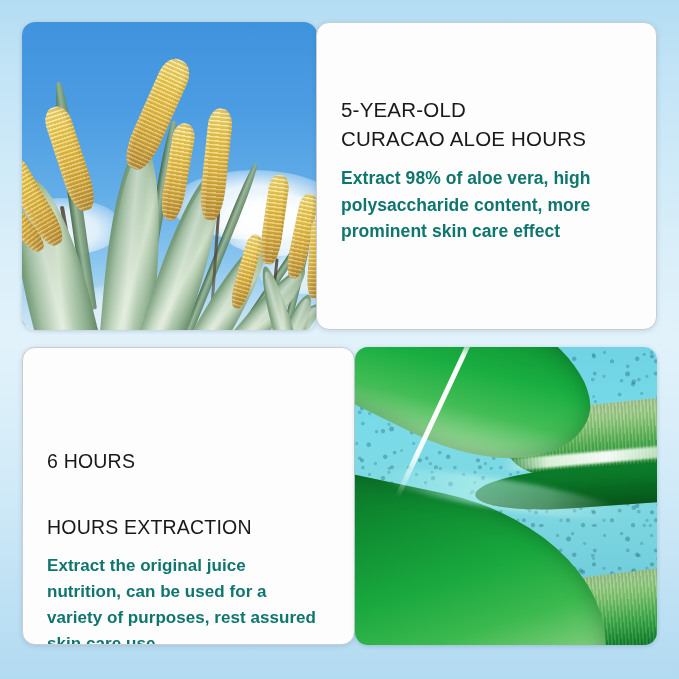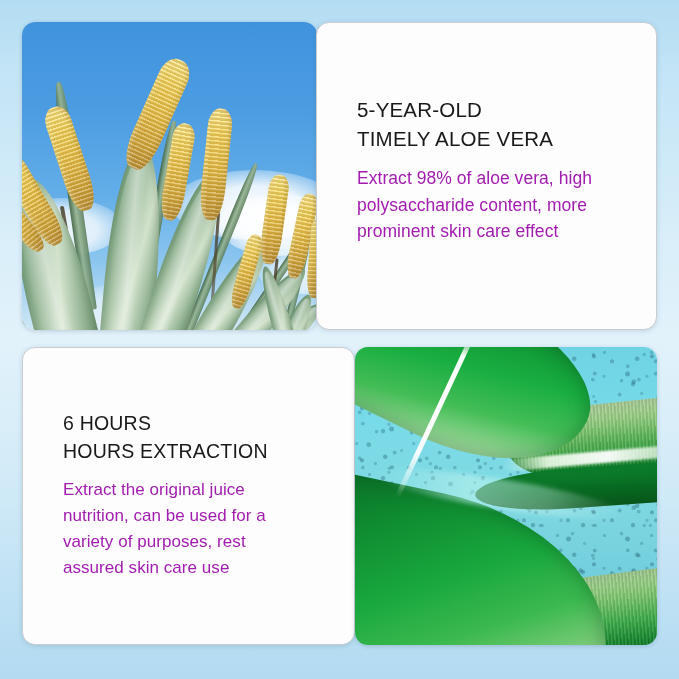--- a/index.html
+++ b/index.html
@@ -183,49 +183,49 @@
   .st6 { left: 244px; top: 236px; width: 3px; height: 92px;  transform: rotate(6deg); }
 
   
   #card-aloe-info {
     left: 316px; top: 22px;
     width: 341px; height: 308px;
   }
   .card-inner {
     position: absolute;
     left: 0; right: 8px;
-    padding: 0 40px;
+    padding: 0 24px;
   }
   #card-aloe-info .card-inner { top: 72px; }
 
   .headline {
     font-size: 20.5px;
     font-weight: 500;
     letter-spacing: .2px;
     color: #191919;
     line-height: 1.42;
     margin: 0;
     white-space: nowrap;
   }
   .body-copy {
     font-size: 17.5px;
-    font-weight: 400;
-    color: #a21caf;
+    font-weight: 700;
+    color: #0f766e;
     line-height: 1.52;
     margin: 12px 0 0 0;
     letter-spacing: .05px;
   }
 
   
   #card-extraction-info {
     left: 22px; top: 347px;
     width: 333px; height: 298px;
   }
   #card-extraction-info .card-inner { top: 62px; }
-  #card-extraction-info .headline { font-size: 19.5px; }
+  #card-extraction-info .headline { font-size: 19.5px; margin-top: 38px; }
   #card-extraction-info .body-copy { font-size: 17px; }
 
   
   #photo-aloe-gel {
     left: 355px; top: 347px;
     width: 302px; height: 298px;
   }
   .water-bg {
     position: absolute; inset: 0;
     background:
@@ -420,21 +420,21 @@
     <div class="spike sp6"></div>
     <div class="spike sp7"></div>
     <div class="spike sp8"></div>
     <div class="spike sp9"></div>
     <div class="spike sp10"></div>
   </div>
 
   <div class="card text-card" id="card-aloe-info">
     <div class="card-inner">
       <h2 class="headline">5-YEAR-OLD</h2>
-      <h2 class="headline">TIMELY ALOE VERA</h2>
+      <h2 class="headline">CURACAO ALOE HOURS</h2>
       <p class="body-copy">Extract 98% of aloe vera, high polysaccharide content, more prominent skin care effect</p>
     </div>
   </div>
 
   <div class="card text-card" id="card-extraction-info">
     <div class="card-inner">
       <h2 class="headline">6 HOURS</h2>
       <h2 class="headline">HOURS EXTRACTION</h2>
       <p class="body-copy">Extract the original juice nutrition, can be used for a variety of purposes, rest assured skin care use</p>
     </div>

